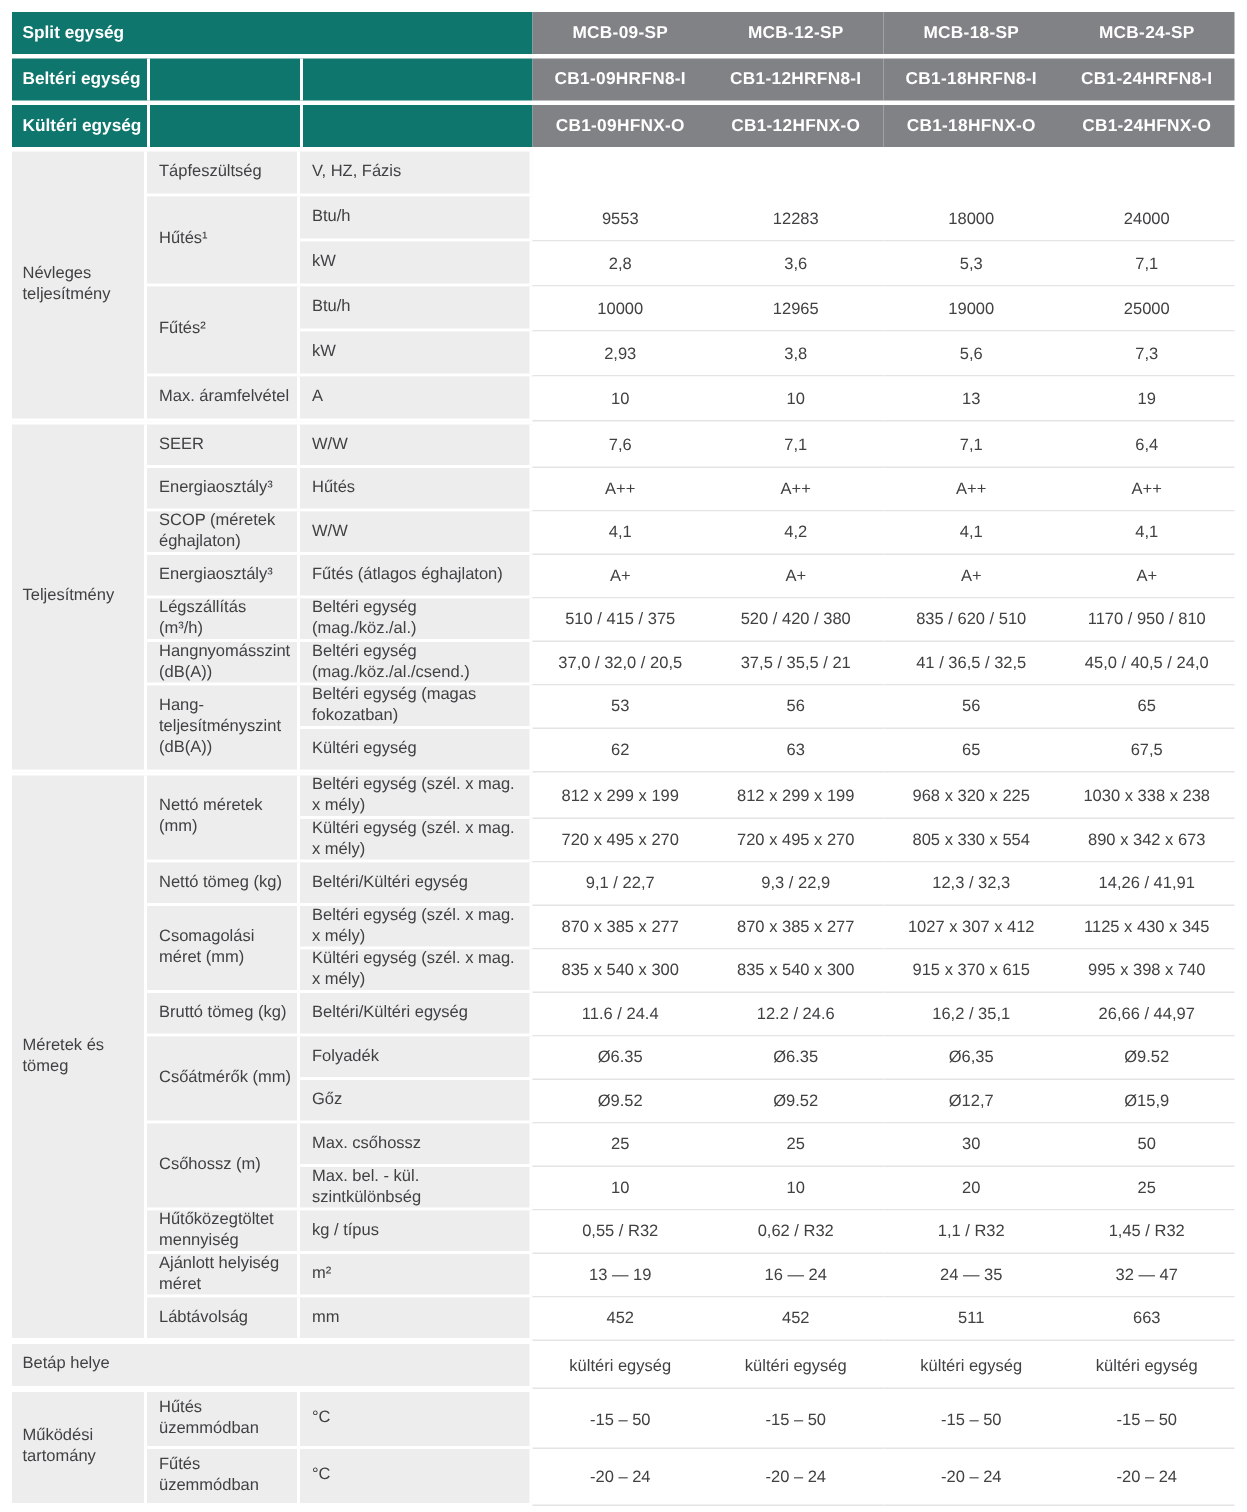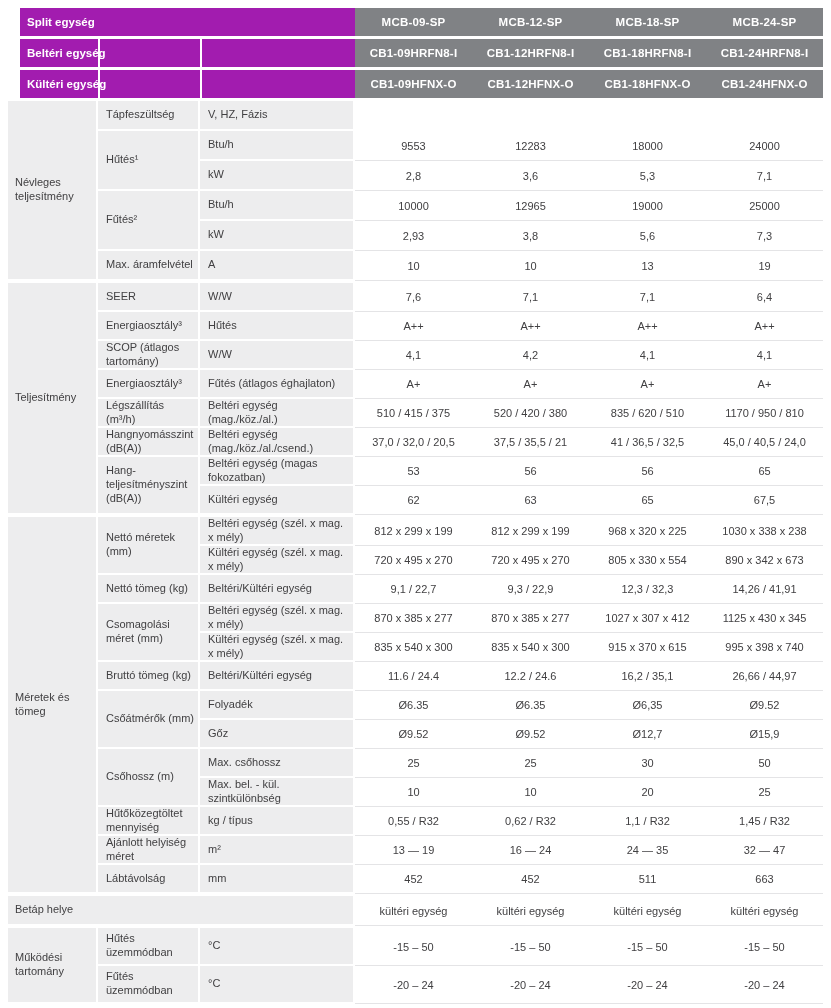--- a/index.html
+++ b/index.html
@@ -1,21 +1,21 @@
 <!DOCTYPE html>
 <html><head>
 <meta charset="utf-8">
 <style>
   html,body{margin:0;padding:0;background:#ffffff;}
   body{font-family:"Liberation Sans","DejaVu Sans",sans-serif;color:#414042;}
   .page{width:815px;margin:8px 0 0 8px;}
 
   
   .hrow{display:grid;grid-template-columns:347px repeat(4,1fr);height:28px;margin-bottom:3px;position:relative;}
-  .hlabel{background:#a21caf;color:#fff;font-weight:bold;font-size:11.5px;display:flex;align-items:center;padding-left:7px;white-space:nowrap;margin-left:12px;}
+  .hlabel{background:#0f766e;color:#fff;font-weight:bold;font-size:11.5px;display:flex;align-items:center;padding-left:7px;white-space:nowrap;}
   .hval{background:#808285;color:#fff;font-weight:bold;font-size:11.5px;display:flex;align-items:center;justify-content:center;letter-spacing:.2px;}
   .hsep::before,.hsep::after{content:"";position:absolute;top:0;bottom:0;width:2px;background:#fff;z-index:2;}
   .hsep::before{left:90px;}
   .hsep::after{left:192px;}
 
   
   .section{display:grid;grid-template-columns:90px 102px 155px repeat(4,1fr);margin-bottom:2px;}
   .g{background:#ededee;border-right:2px solid #fff;border-bottom:2px solid #fff;font-size:11px;line-height:1.25;display:flex;align-items:center;box-sizing:border-box;}
   .cat{padding:2px 2px 2px 7px;}
   .lab{padding:2px 4px 2px 8px;}
@@ -90,21 +90,21 @@
         <div class="val" style="grid-area: 1 / 4;">7,6</div>
         <div class="val" style="grid-area: 1 / 5;">7,1</div>
         <div class="val" style="grid-area: 1 / 6;">7,1</div>
         <div class="val" style="grid-area: 1 / 7;">6,4</div>
         <div class="g lab" style="grid-area: 2 / 2 / span 1;">Energiaosztály³</div>
         <div class="g sub" style="grid-area: 2 / 3;">Hűtés</div>
         <div class="val" style="grid-area: 2 / 4;">A++</div>
         <div class="val" style="grid-area: 2 / 5;">A++</div>
         <div class="val" style="grid-area: 2 / 6;">A++</div>
         <div class="val" style="grid-area: 2 / 7;">A++</div>
-        <div class="g lab" style="grid-area: 3 / 2 / span 1;">SCOP (átlagos tartomány)</div>
+        <div class="g lab" style="grid-area: 3 / 2 / span 1;">SCOP (méretek éghajlaton)</div>
         <div class="g sub" style="grid-area: 3 / 3;">W/W</div>
         <div class="val" style="grid-area: 3 / 4;">4,1</div>
         <div class="val" style="grid-area: 3 / 5;">4,2</div>
         <div class="val" style="grid-area: 3 / 6;">4,1</div>
         <div class="val" style="grid-area: 3 / 7;">4,1</div>
         <div class="g lab" style="grid-area: 4 / 2 / span 1;">Energiaosztály³</div>
         <div class="g sub" style="grid-area: 4 / 3;">Fűtés (átlagos éghajlaton)</div>
         <div class="val" style="grid-area: 4 / 4;">A+</div>
         <div class="val" style="grid-area: 4 / 5;">A+</div>
         <div class="val" style="grid-area: 4 / 6;">A+</div>

